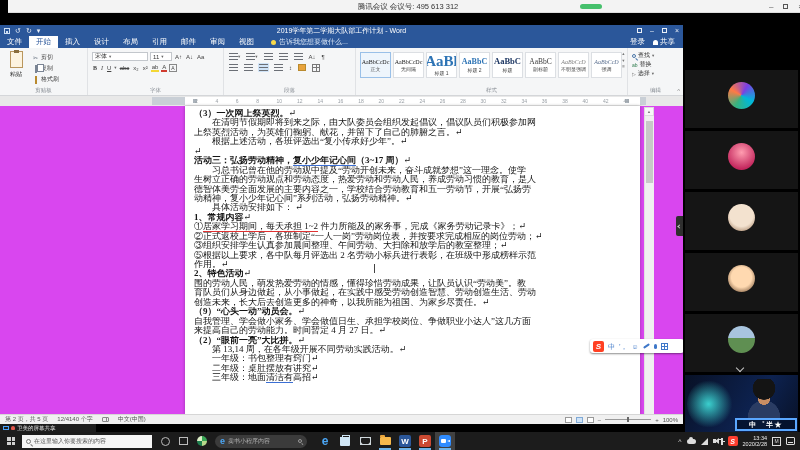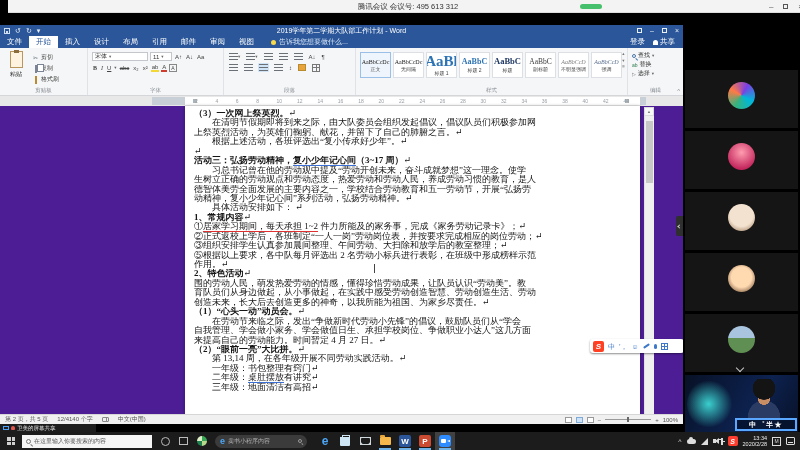--- a/index.html
+++ b/index.html
@@ -82,21 +82,21 @@
 .rib-collapse{position:absolute;right:3px;bottom:1px;font-size:6px;color:#888}
 
 
 .w-ruler{position:absolute;left:0;top:71px;width:100%;height:10px;background:#e8e8e8}
 .ruler-strip{position:absolute;left:152px;top:1px;width:494px;height:8px;background:#c9cfd6}
 .ruler-white{position:absolute;left:33px;top:0;width:455px;height:8px;background:#fff}
 .rnum{position:absolute;top:1px;font-size:5px;color:#9aa0a6}
 .ind-marker{position:absolute;width:4px;height:4px;background:#aab2ba;top:2px}
 
 
-.w-doc{position:absolute;left:0;top:81px;width:100%;height:308px;background:#4c1d95}
+.w-doc{position:absolute;left:0;top:81px;width:100%;height:308px;background:#d946ef}
 .page{position:absolute;left:185px;top:0;width:455px;height:308px;background:#fff;box-shadow:0 0 3px rgba(0,0,0,.3)}
 .dtext{padding:3px 8px 0 9px;font-family:"Liberation Serif","DejaVu Serif",serif;font-size:9px;color:#151515}
 .dline{height:9.45px;line-height:9.45px;white-space:nowrap;overflow:hidden}
 .dline .b{font-weight:bold}
 .u-red{border-bottom:1px solid #e03131}
 .u-blue{border-bottom:1px solid #3b6fd4}
 .ibeam{position:absolute;left:374px;top:158px;width:1px;height:9px;background:#444}
 .sb-up{position:absolute;left:644px;top:1px;width:10px;height:9px;background:#f8f8f8;border:1px solid #ddd;display:flex;align-items:center;justify-content:center;font-size:4px;color:#777}
 .sb-track{position:absolute;left:644px;top:10px;width:10px;bottom:0;background:#f0f0f0;border-left:1px solid #e0e0e0}
 .sb-thumb{position:absolute;left:1px;top:5px;width:7px;height:62px;background:#c8c8c8}
@@ -453,22 +453,21 @@
           <div class="dline"><span class="b">1、常规内容</span><span>↵</span></div>
           <div class="dline"><span>①</span><span class="u-red">居家学习期间，每天承担 1~2</span><span> 件力所能及的家务事，完成《家务劳动记录卡》；↵</span></div>
           <div class="dline"><span>②正式返校上学后，各班制定“一人一岗”劳动岗位表，并按要求完成相应的岗位劳动；↵</span></div>
           <div class="dline"><span>③组织安排学生认真参加晨间整理、午间劳动、大扫除和放学后的教室整理；↵</span></div>
           <div class="dline"><span>⑤根据以上要求，各中队每月评选出 2 名劳动小标兵进行表彰，在班级中形成榜样示范</span></div>
           <div class="dline"><span>作用。↵</span></div>
           <div class="dline"><span class="b">2、特色活动</span><span>↵</span></div>
           <div class="dline"><span>围的劳动人民，萌发热爱劳动的情感，懂得珍惜劳动成果，让队员认识“劳动美”。教</span></div>
           <div class="dline"><span>育队员们从身边做起，从小事做起，在实践中感受劳动创造智慧、劳动创造生活、劳动</span></div>
           <div class="dline"><span>创造未来，长大后去创造更多的神奇，以我所能为祖国、为家乡尽责任。↵</span></div>
-          <div class="dline"><span class="b">（1）“心头一动”动员会。</span><span>↵</span></div>
-          <div class="dline"><span>　　在劳动节来临之际，发出“争做新时代劳动小先锋”的倡议，鼓励队员们从“学会</span></div>
+          <div class="dline"><span class="b">（9）“心头一动”动员会。</span><span>↵</span></div>
           <div class="dline"><span>自我管理、学会做小家务、学会做值日生、承担学校岗位、争做职业小达人”这几方面</span></div>
           <div class="dline"><span>来提高自己的劳动能力。时间暂定 4 月 27 日。↵</span></div>
           <div class="dline"><span class="b">（2）“眼前一亮”大比拼。</span><span>↵</span></div>
           <div class="dline"><span>　　第 13,14 周，在各年级开展不同劳动实践活动。↵</span></div>
           <div class="dline"><span>　　一年级：书包整理有窍门↵</span></div>
           <div class="dline"><span>　　二年级：</span><span class="u-blue">桌肚摆放</span><span>有讲究↵</span></div>
           <div class="dline"><span>　　三年级：地面</span><span class="u-blue">清洁有</span><span>高招↵</span></div>
         </div>
     </div>
     <div class="ibeam"></div>

